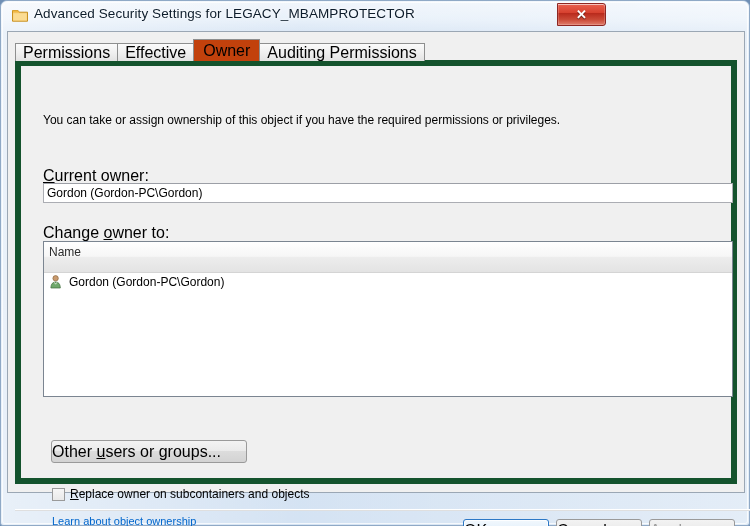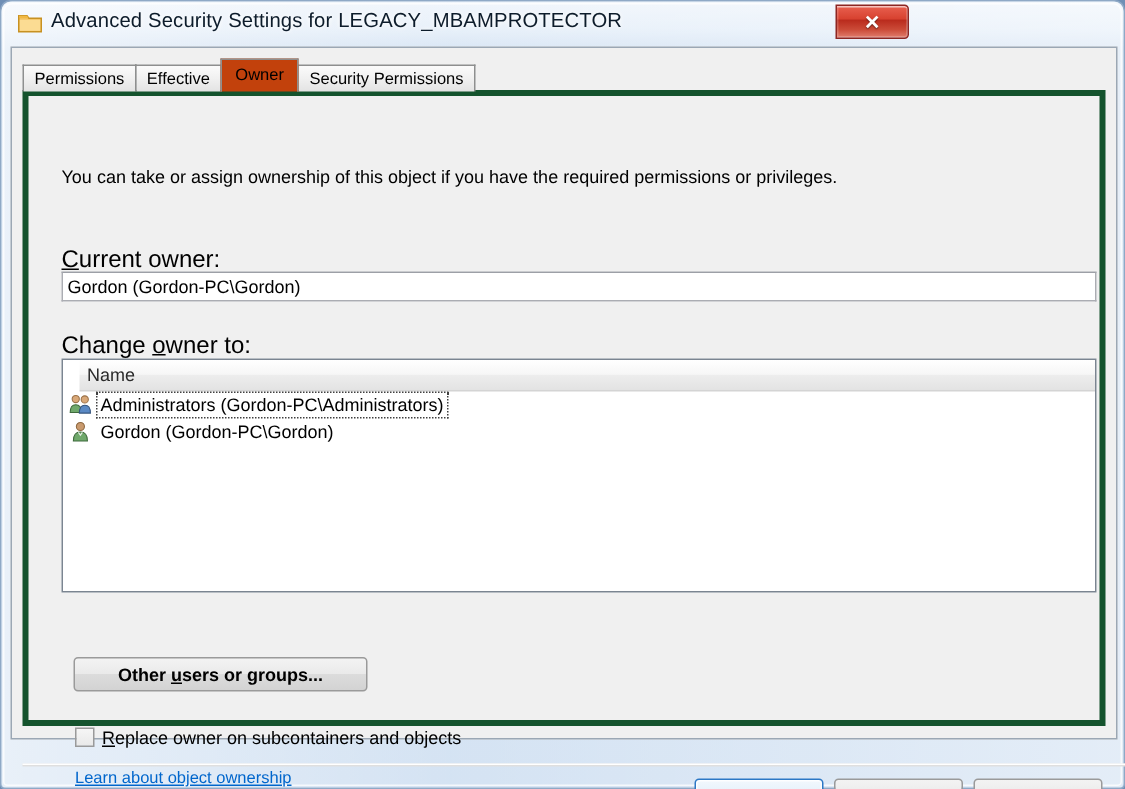--- a/index.html
+++ b/index.html
@@ -118,42 +118,42 @@
   .tab {
     position: relative;
     height: 18px;
     line-height: 18px;
     padding: 0 7px;
     margin-right: -1px;
     box-sizing: border-box;
     background: linear-gradient(to bottom, #fbfbfb 0%, #f0f0f0 50%, #e3e3e3 100%);
     border: 1px solid #8e8f8f;
     border-bottom: none;
-    font-size: 11px;
+    font-size: 16px;
     color: #000;
     white-space: nowrap;
     cursor: default;
   }
   .tab.active {
     height: 22px;
     line-height: 21px;
     background: #c2410c;
     border-color: #8e8f8f;
     z-index: 4;
     margin-top: -3px;
     padding: 0 9px;
   }
   .tabpanel {
     position: absolute;
     left: 7px; top: 28px;
     width: 722px;
     height: 424px;
     box-sizing: border-box;
     background: #f0f0f0;
-    border: 4px solid #14532d;
+    border: 6px solid #14532d;
     z-index: 2;
   }
 
   
   .desc {
     position: absolute;
     left: 22px; top: 47px;
     font-size: 12px;
     color: #000;
     white-space: nowrap;
@@ -189,26 +189,25 @@
   .listview {
     position: absolute;
     left: 22px; top: 175px;
     width: 690px; height: 156px;
     box-sizing: border-box;
     background: #ffffff;
     border: 1px solid #7b8591;
     overflow: hidden;
   }
   .lv-header {
-    height: 21px;
+    height: 31px;
     box-sizing: border-box;
     background: linear-gradient(to bottom, #ffffff 0%, #f6f6f6 48%, #ededed 50%, #e3e3e3 100%);
     border-bottom: 1px solid #d4d4d4;
     position: relative;
-    margin-left: 11px;
   }
   .lv-header-cell {
     position: absolute;
     left: 5px; top: 0;
     height: 20px;
     line-height: 20px;
     font-size: 12px;
     color: #2b2b2b;
     cursor: default;
   }
@@ -239,47 +238,46 @@
     position: relative;
   }
 
   
   .btn {
     position: absolute;
     box-sizing: border-box;
     background: linear-gradient(to bottom, #f3f3f3 0%, #eaeaea 48%, #dcdcdc 50%, #d3d3d3 100%);
     border: 1px solid #9a9a9a;
     border-radius: 3px;
-    font-size: 12px;
+    font-size: 16px;
     color: #000;
     text-align: center;
     cursor: default;
     display: flex;
     align-items: center;
-    justify-content: center;
-    font-weight: bold;
+    justify-content: flex-start;
   }
   .btn.default {
     border-color: #2c78c6;
     background: linear-gradient(to bottom, #f2f8fd 0%, #e4f0fb 48%, #d2e7f9 50%, #c6e0f7 100%);
     box-shadow: inset 0 0 0 1px rgba(255,255,255,0.85);
   }
   .btn.disabled { color: #9b9b9b; }
 
   .btn-other { left: 30px; top: 374px; width: 196px; height: 23px; }
   .btn-ok     { left: 455px; top: 487px; width: 86px; height: 23px; }
   .btn-cancel { left: 548px; top: 487px; width: 86px; height: 23px; }
   .btn-apply  { left: 641px; top: 487px; width: 86px; height: 23px; }
 
   
   .checkrow {
     position: absolute;
     left: 31px; top: 421px;
     display: flex;
-    align-items: flex-start;
+    align-items: flex-end;
     cursor: default;
   }
   .checkbox {
     width: 13px; height: 13px;
     box-sizing: border-box;
     background: linear-gradient(to bottom, #f6f6f6, #e9e9e9);
     border: 1px solid #9a9a9a;
     margin-right: 5px;
     flex: 0 0 13px;
   }
@@ -339,31 +337,20 @@
       <div class="textbox">Gordon (Gordon-PC\Gordon)</div>
 
       <div class="lbl lbl-change">Change <u>o</u>wner to:</div>
 
       <div class="listview">
         <div class="lv-header">
           <div class="lv-header-cell">Name</div>
         </div>
         <div class="lv-body">
 
-          <div class="lv-row focused">
-            <span class="icon-principal">
-              <svg width="16" height="16" viewBox="0 0 16 16">
-                <circle cx="4.5" cy="4" r="2.4" fill="#d9a878" stroke="#9a7148" stroke-width="0.7"></circle>
-                <path d="M0.8 13 C0.8 9.4 2.6 7.8 4.5 7.8 C6.4 7.8 8.2 9.4 8.2 13 Z" fill="#6fa86b" stroke="#3f6b3c" stroke-width="0.7"></path>
-                <circle cx="10.5" cy="4.3" r="2.4" fill="#d9a878" stroke="#9a7148" stroke-width="0.7"></circle>
-                <path d="M6.9 13.4 C6.9 9.7 8.7 8.1 10.6 8.1 C12.5 8.1 14.3 9.7 14.3 13.4 Z" fill="#5a89c4" stroke="#35557f" stroke-width="0.7"></path>
-              </svg>
-            </span>
-            <span class="rowlabel">Administrators (Gordon-PC\Administrators)</span>
-          </div>
 
           <div class="lv-row">
             <span class="icon-principal">
               <svg width="16" height="16" viewBox="0 0 16 16">
                 <circle cx="7.6" cy="4.3" r="2.7" fill="#c99a6e" stroke="#8d6840" stroke-width="0.7"></circle>
                 <path d="M2.9 14 C2.9 9.6 5.2 8 7.6 8 C10 8 12.3 9.6 12.3 14 Z" fill="#6fa86b" stroke="#3f6b3c" stroke-width="0.7"></path>
                 <path d="M6.3 8.3 L7.6 10.2 L8.9 8.3" fill="none" stroke="#e8f0e8" stroke-width="0.8"></path>
               </svg>
             </span>
             <span class="rowlabel">Gordon (Gordon-PC\Gordon)</span>
@@ -389,21 +376,21 @@
       <div class="tab">
         <span>Permissions</span>
       </div>
       <div class="tab">
         <span>Effective</span>
       </div>
       <div class="tab active">
         <span>Owner</span>
       </div>
       <div class="tab">
-        <span>Security Permissions</span>
+        <span>Auditing Permissions</span>
       </div>
     </div>
 
     <div class="sep"></div>
 
     <div class="btn default btn-ok">
       <span>OK</span>
     </div>
     <div class="btn btn-cancel">
       <span>Cancel</span>

